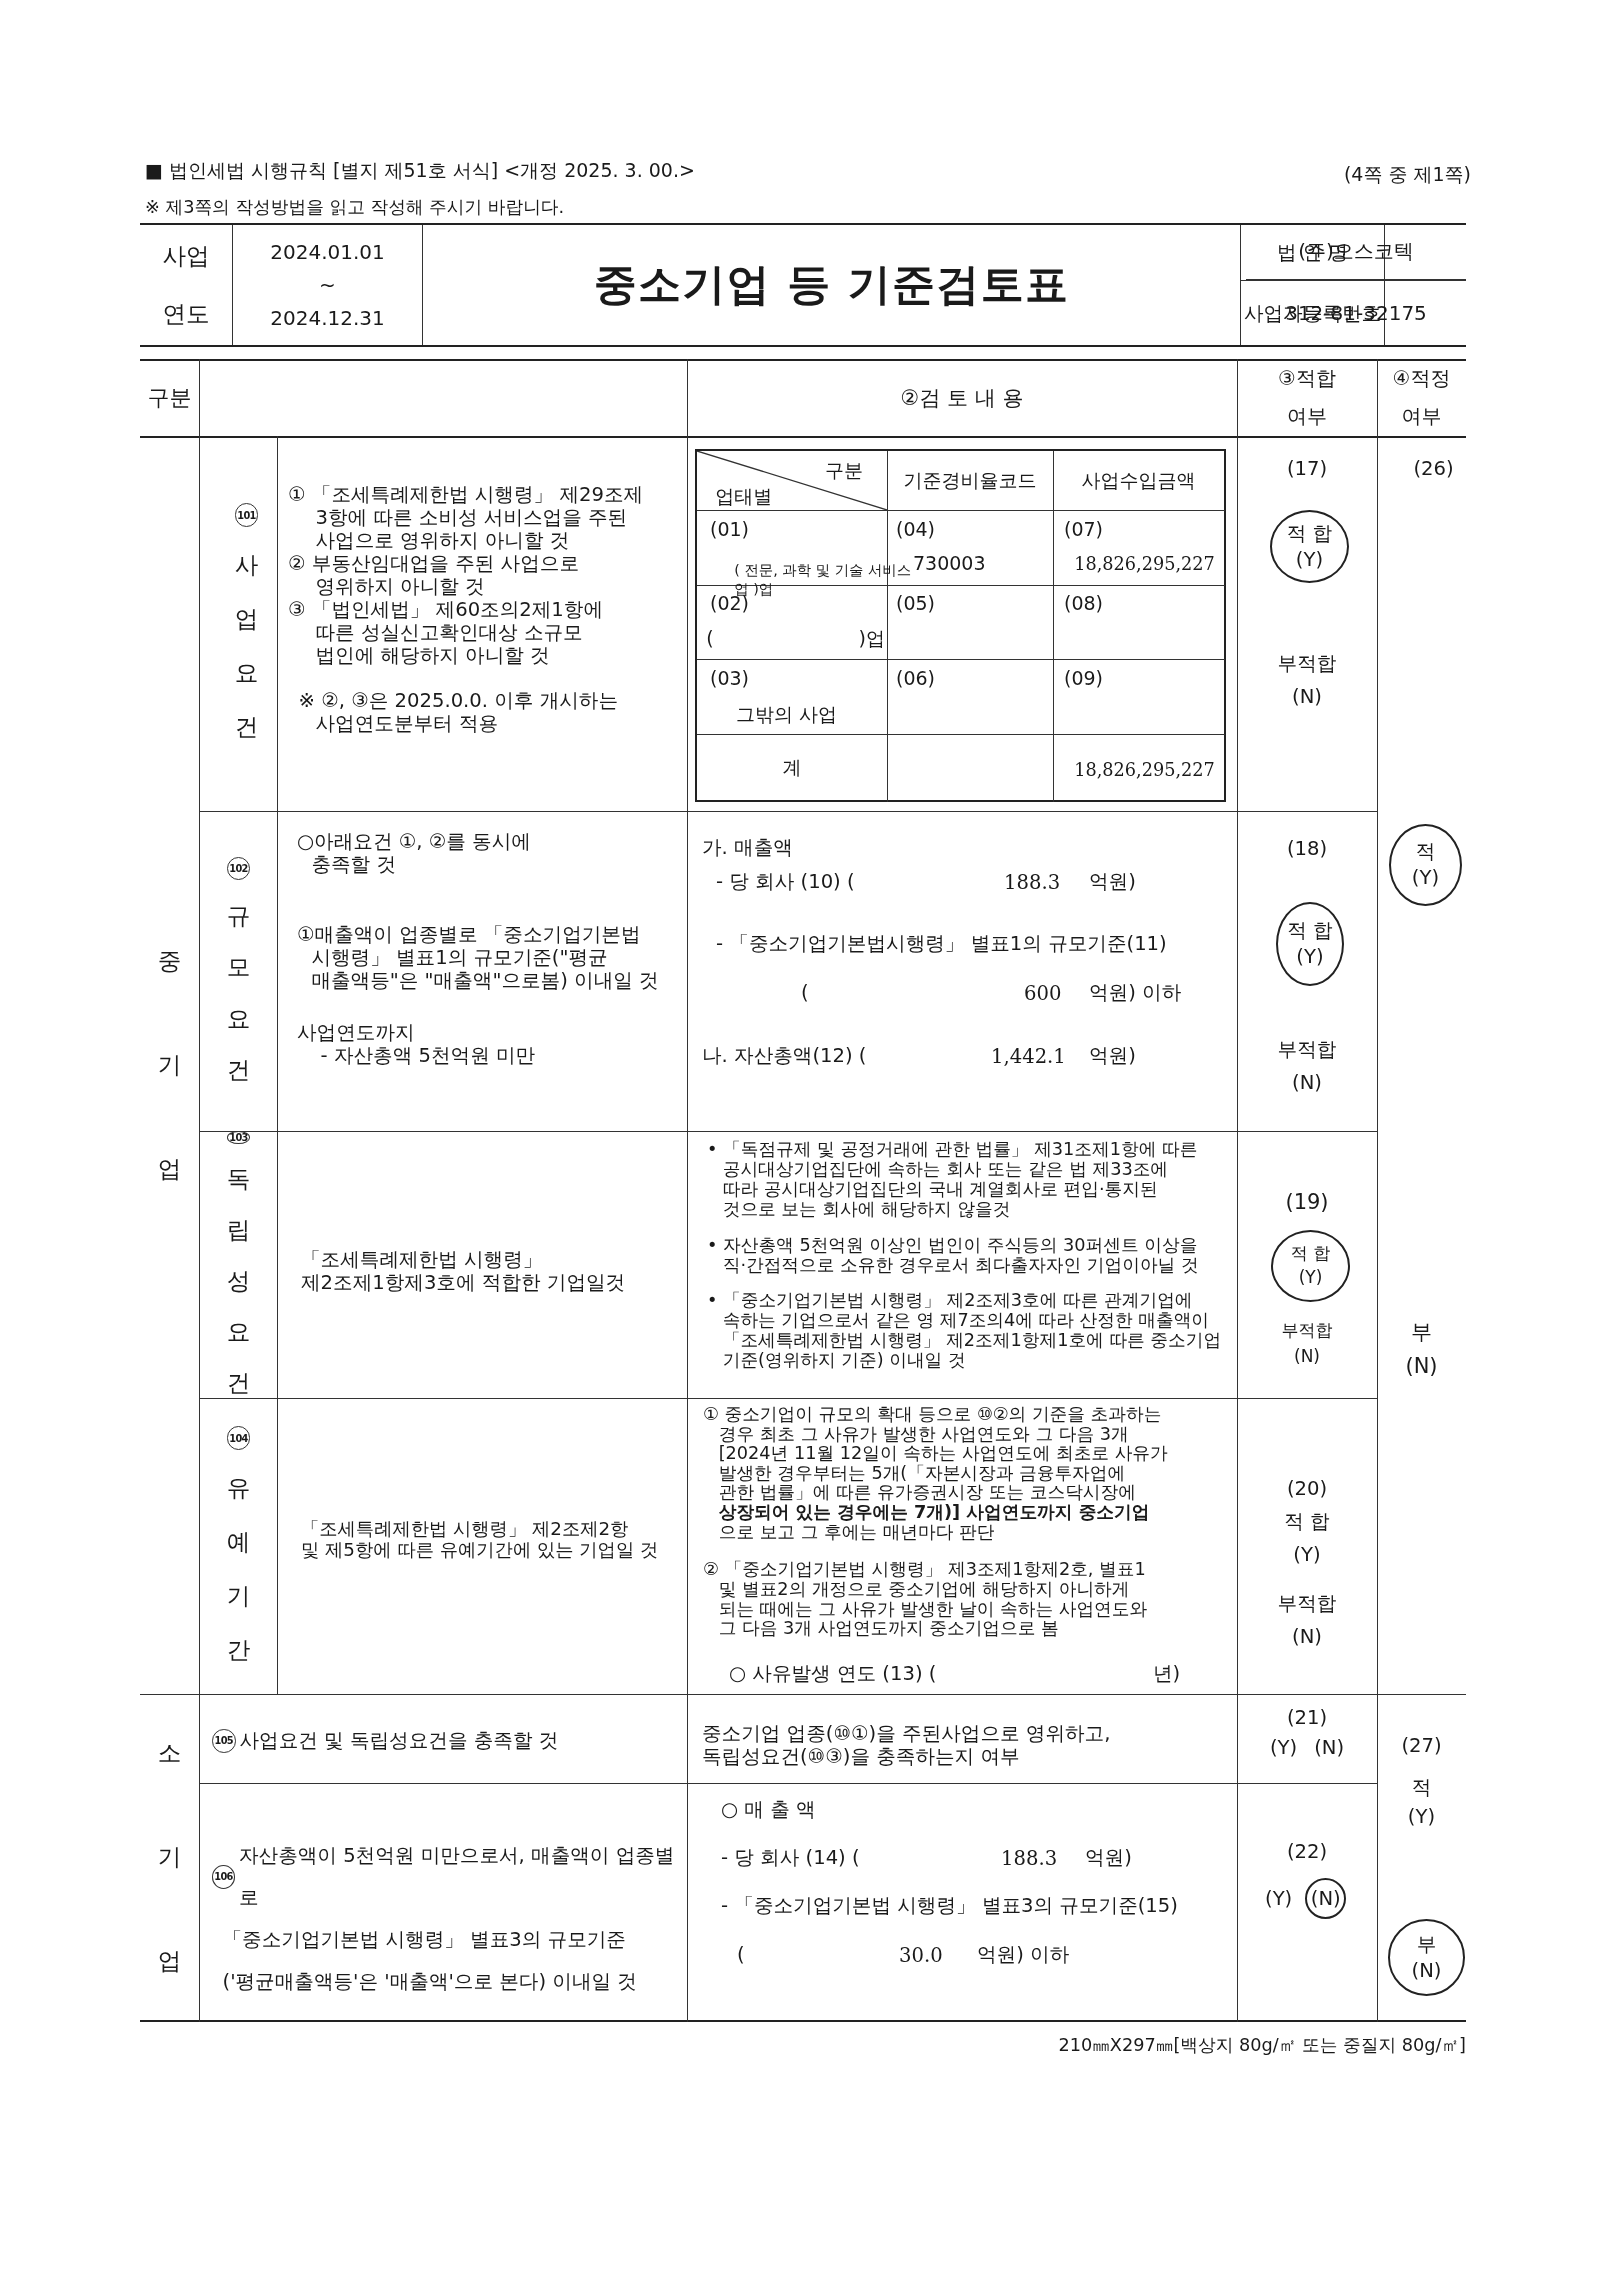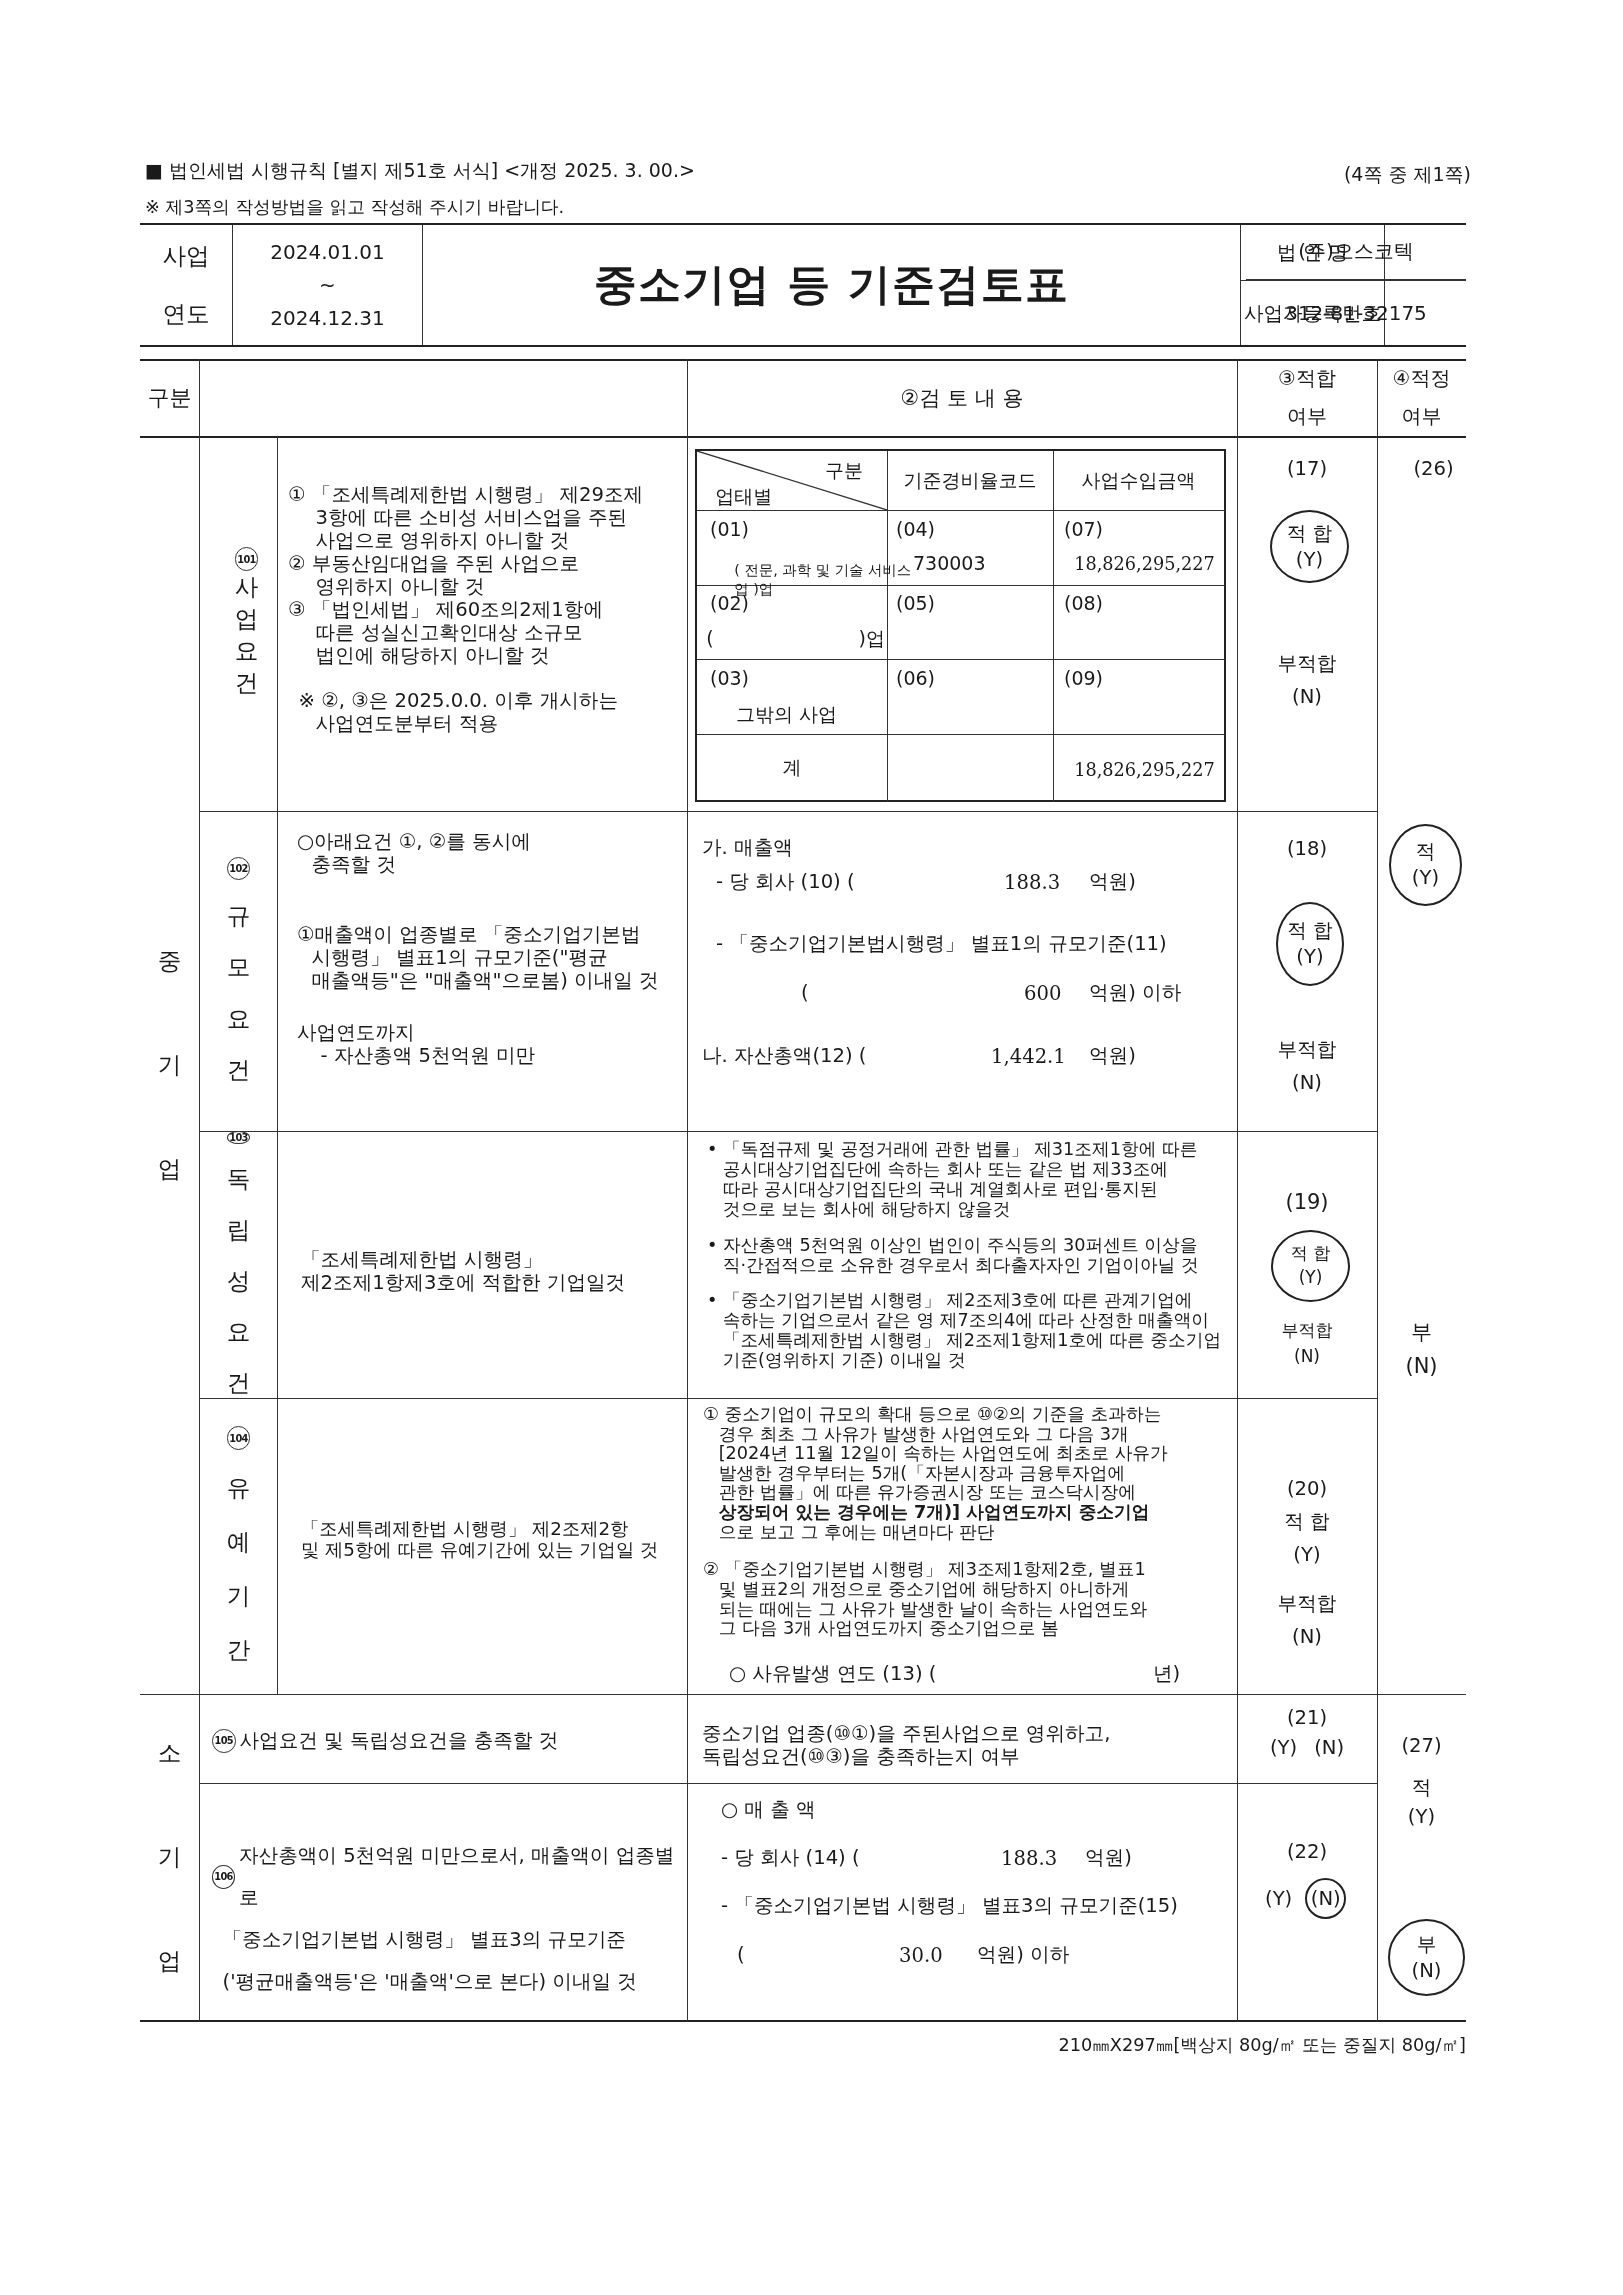--- a/index.html
+++ b/index.html
@@ -109,21 +109,21 @@
     <span>중</span>
     <span>기</span>
     <span>업</span>
   </div>
   <div class="cell center vtext" style="left:0; top:1335px; width:59px; height:326px; gap:72px;">
     <span>소</span>
     <span>기</span>
     <span>업</span>
   </div>
 
-  <div class="cell vtext" style="left:59px; top:77px; width:79px; height:374px; justify-content:center; padding-left:16px;">
+  <div class="cell vtext" style="left:59px; top:77px; width:79px; height:374px; justify-content:center; gap:22px;padding-left:16px;">
     <span class="circle-num">101</span>
     <span>사</span>
     <span>업</span>
     <span>요</span>
     <span>건</span>
   </div>
   <div class="cell txt" style="left:148px; top:124px; width:393px;">
     <span>① 「조세특례제한법 시행령」 제29조제</span>
     <span class="ind">3항에 따른 소비성 서비스업을 주된</span>
     <span class="ind">사업으로 영위하지 아니할 것</span>

